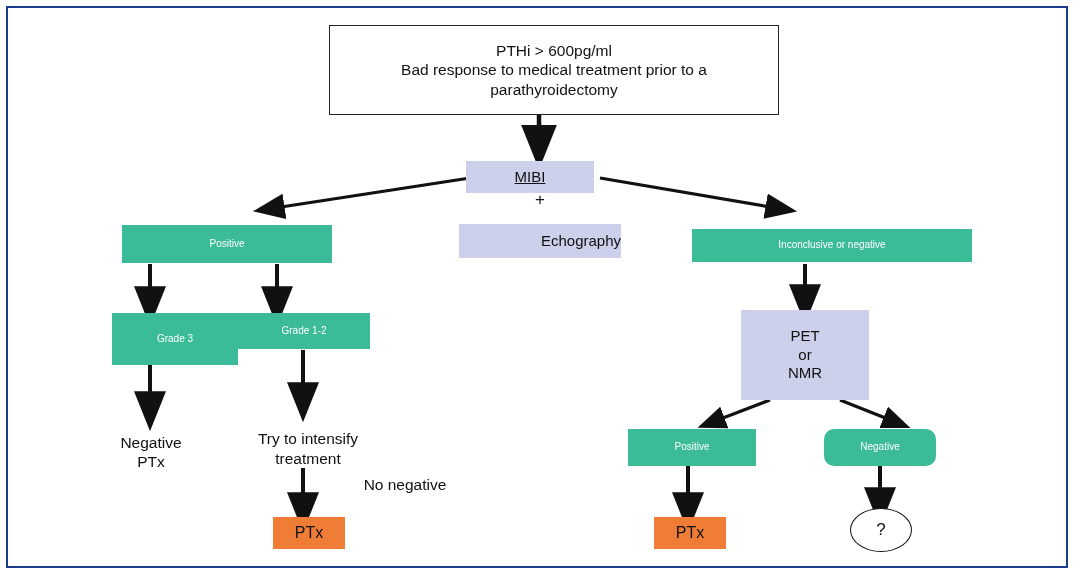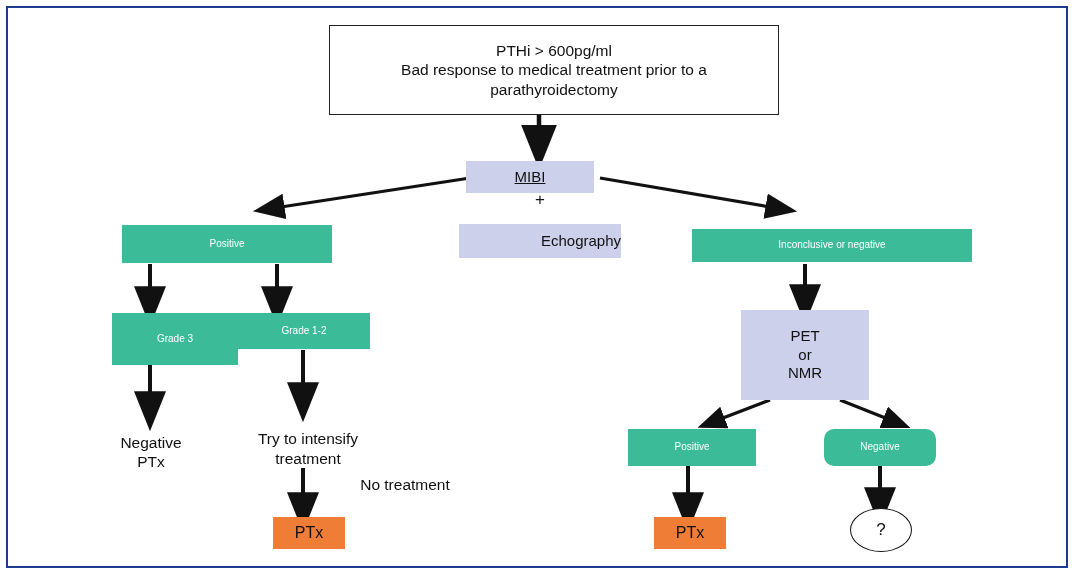--- a/index.html
+++ b/index.html
@@ -151,21 +151,21 @@
     <span style="white-space:pre-line;">Negative
 PTx</span>
   </div>
 
   <div class="node plain" style="left:228px;top:408px;width:160px;height:48px;">
     <span style="white-space:pre-line;margin-top:33px;">Try to intensify
 treatment</span>
   </div>
 
   <div class="node plain" style="left:330px;top:473px;width:150px;height:24px;">
-    <span>No treatment</span>
+    <span>No negative</span>
   </div>
 
   <div class="node orange" style="left:273px;top:517px;width:72px;height:32px;">
     <span>PTx</span>
   </div>
 
   <div class="node lav" style="left:741px;top:310px;width:128px;height:90px;">
     <span style="white-space:pre-line;">PET
 or
 NMR</span>

